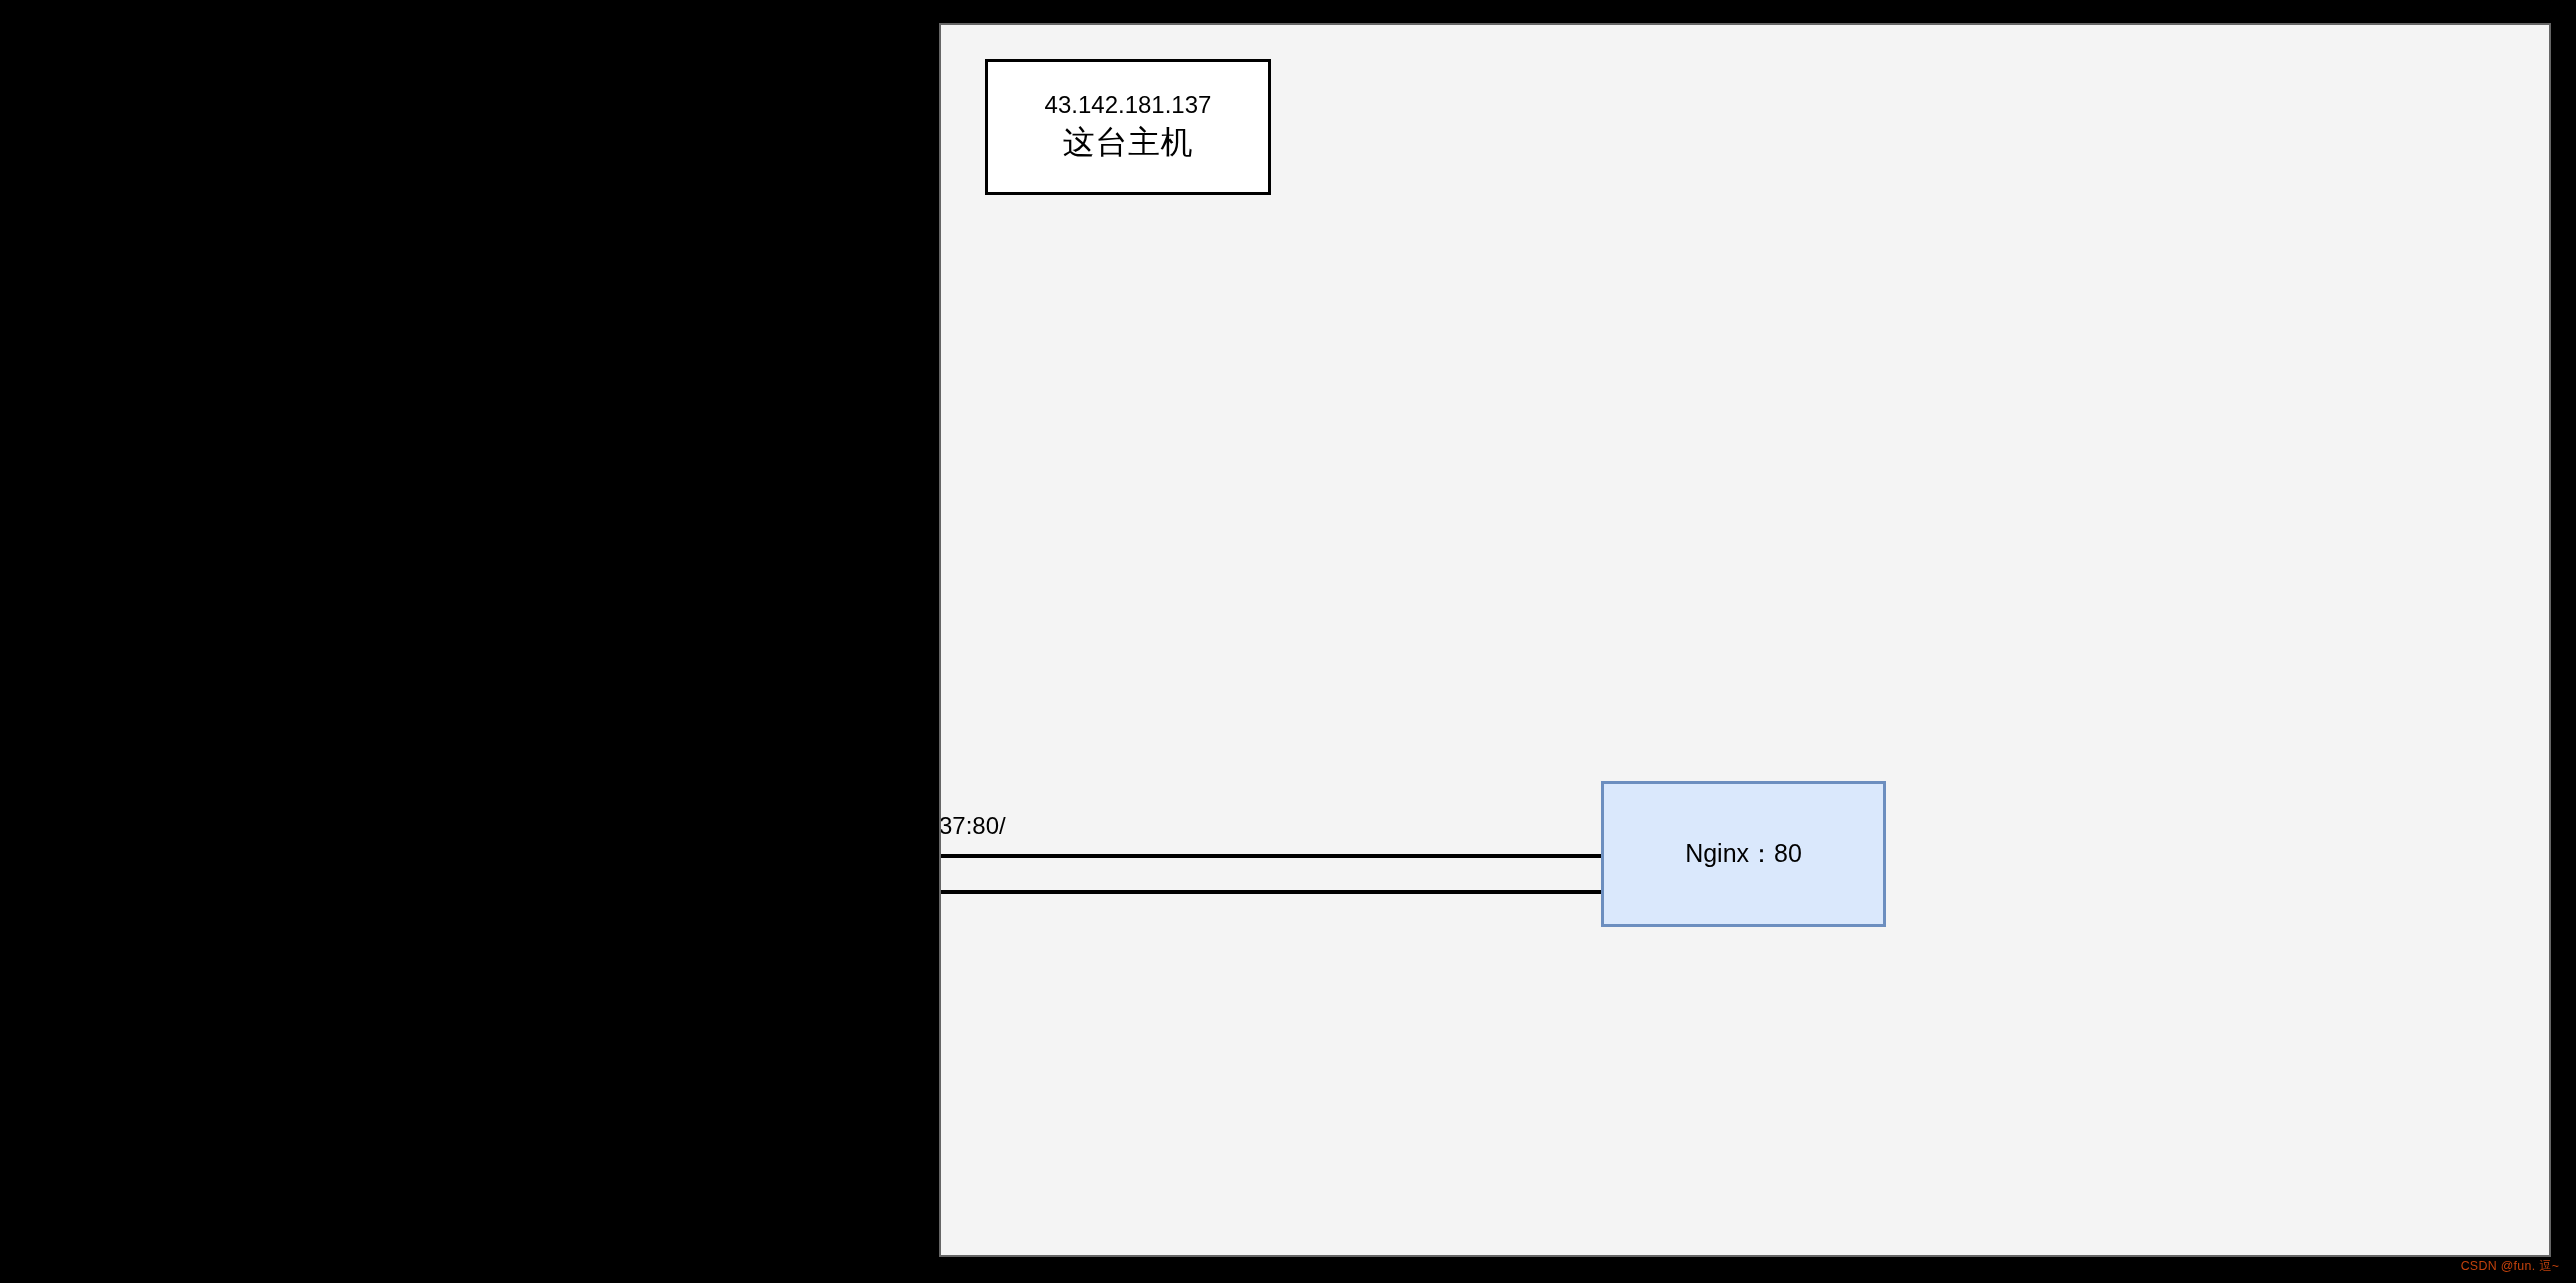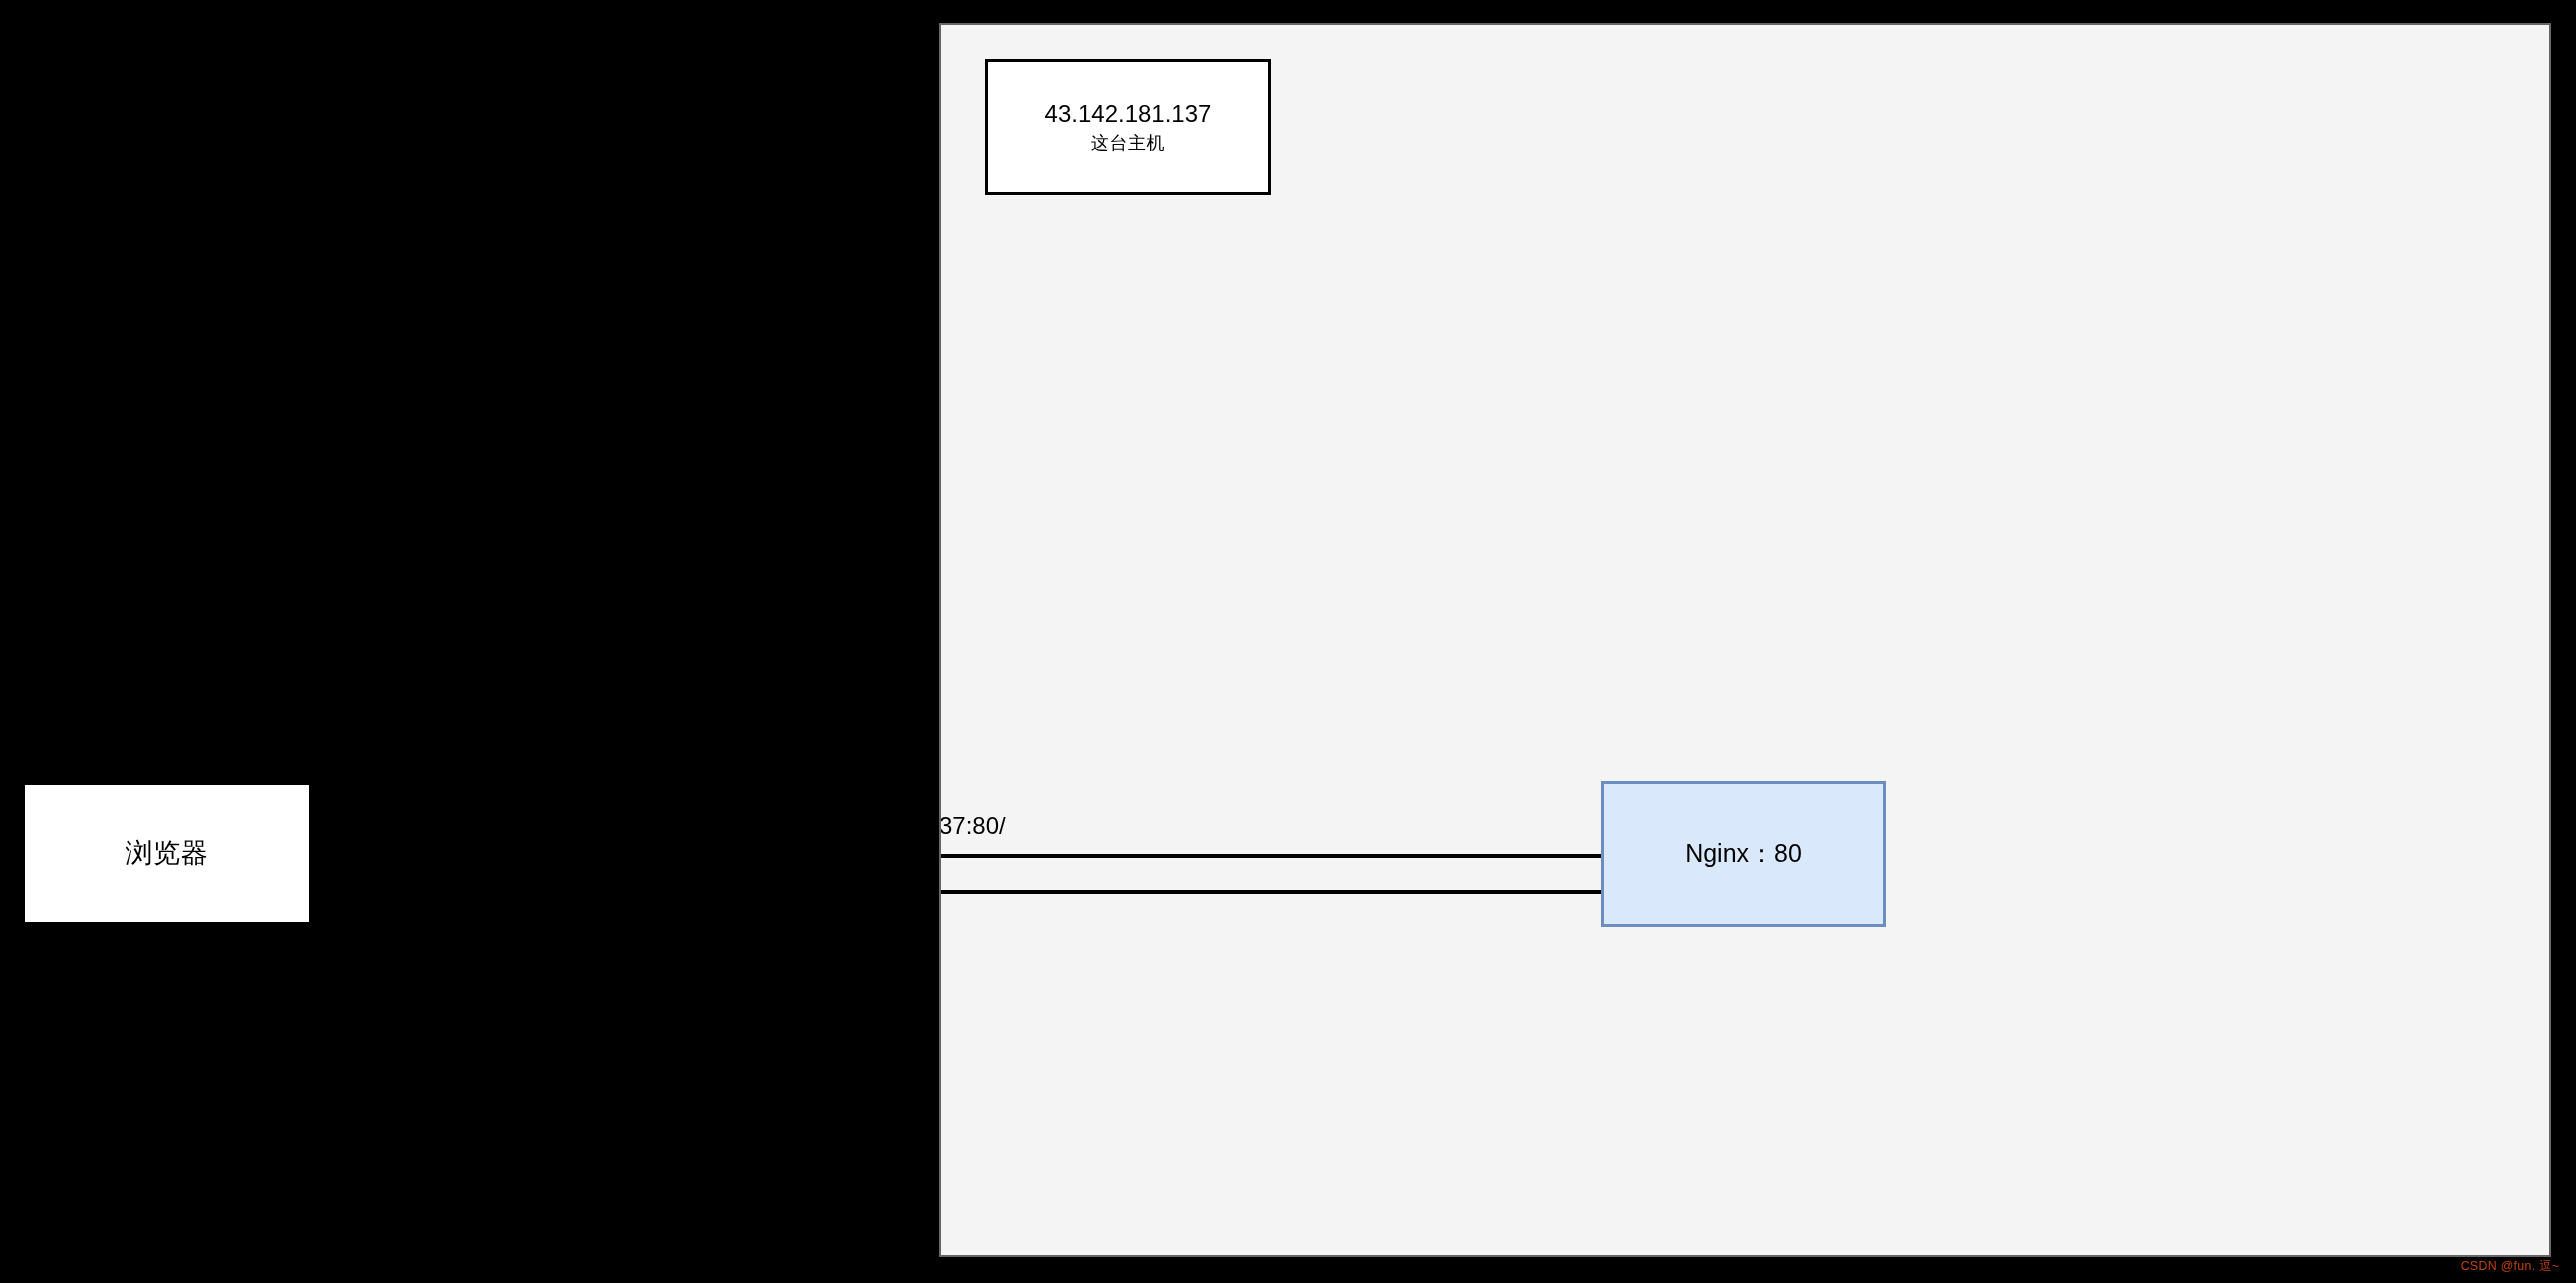--- a/index.html
+++ b/index.html
@@ -77,21 +77,21 @@
     align-items: center;
     justify-content: center;
   }
   .host-node .line1 {
     font-size: 24px;
     color: #000000;
     line-height: 1.35;
     white-space: nowrap;
   }
   .host-node .line2 {
-    font-size: 18px;
+    font-size: 32px;
     color: #000000;
     line-height: 1.35;
     white-space: nowrap;
     letter-spacing: 0.6px;
   }
 
   
   .nginx-node {
     position: absolute;
     left: 660px;
@@ -158,23 +158,20 @@
     color: #c2410c;
     white-space: nowrap;
     letter-spacing: 0.3px;
   }
 </style>
 </head>
 <body>
 
 <div id="root">
 
-  <div class="browser-node">
-    <span class="label">浏览器</span>
-  </div>
 
   <div class="diagram-panel">
     <div class="panel-inner">
 
       <div class="host-node">
         <span class="line1">43.142.181.137</span>
         <span class="line2">这台主机</span>
       </div>
 
       <span class="edge-label">137:80/</span>

